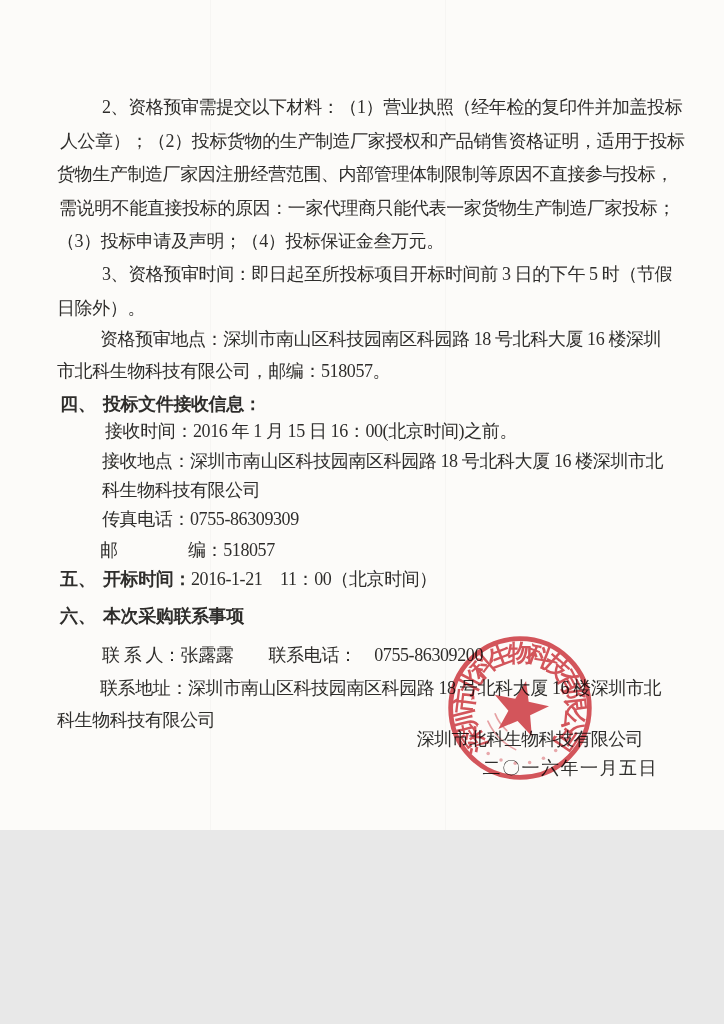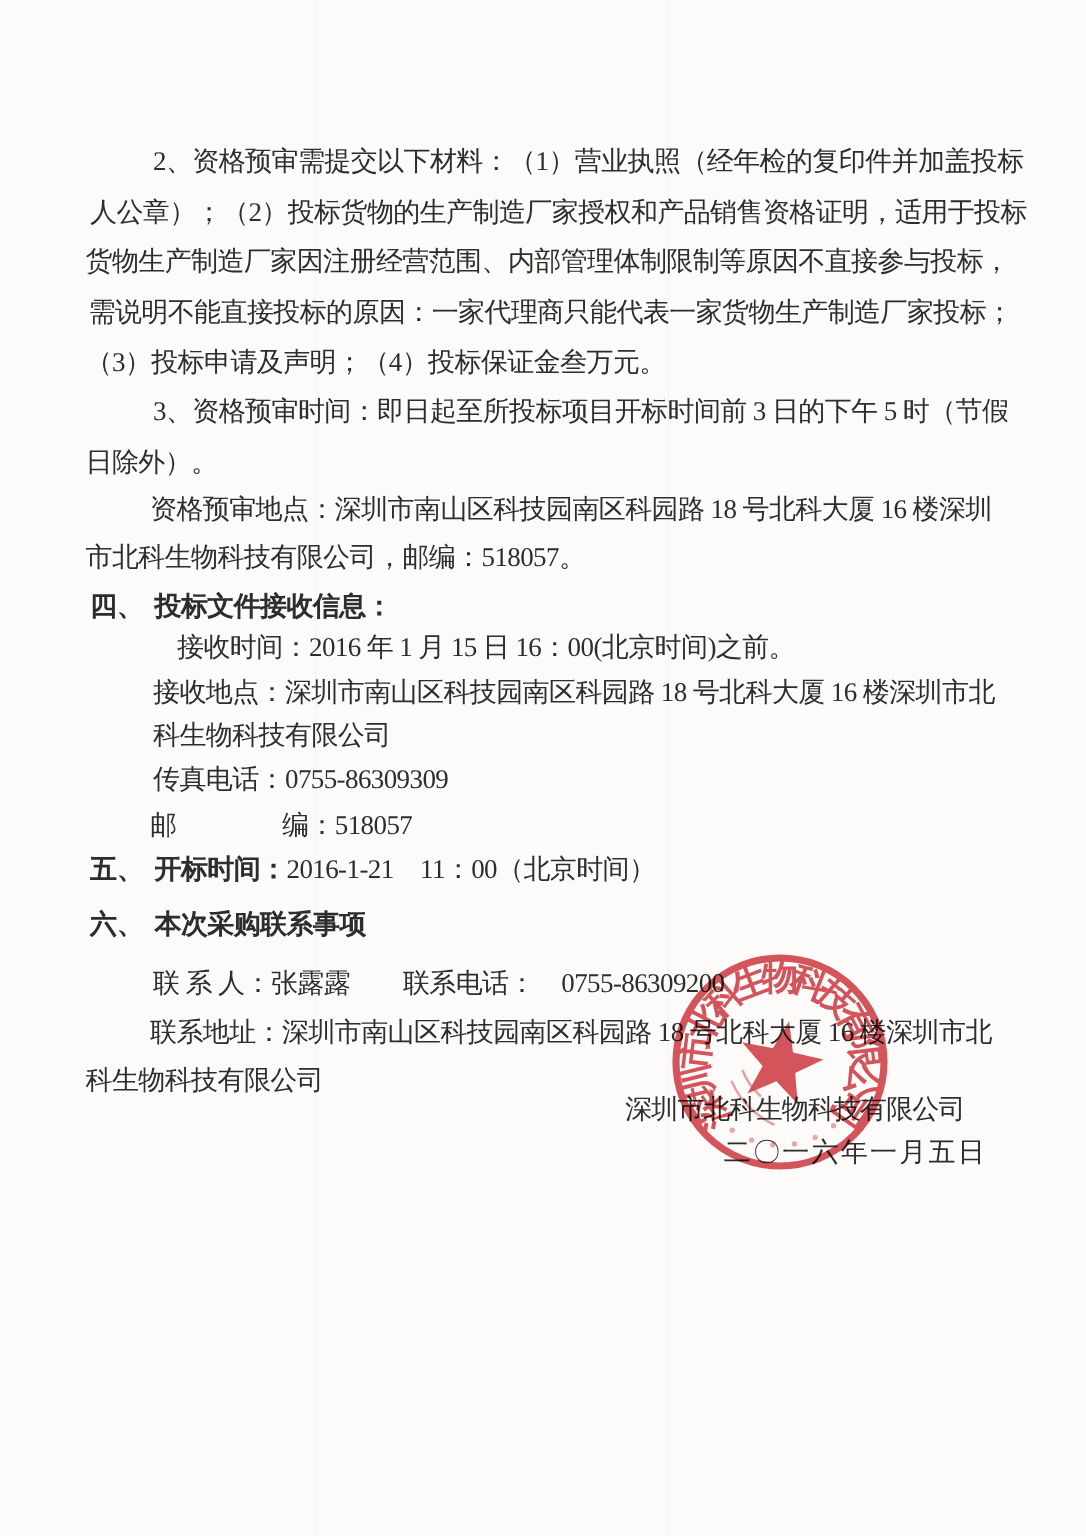--- a/index.html
+++ b/index.html
@@ -1,17 +1,17 @@
 <!DOCTYPE html>
 <html><head>
 <meta charset="utf-8">
 <style>
   html,body{margin:0;padding:0;background:#e8e8e8;}
   .page{
-    position:relative;width:724px;height:1024px;
+    position:relative;width:724px;height:830px;
     background:#fcfbf9;
     font-family:"Liberation Serif","DejaVu Serif",serif;
     color:#2e2d2b;overflow:hidden;
   }
   .artifact{position:absolute;top:0;bottom:0;width:1px;background:rgba(70,70,70,0.03);}
   .line{position:absolute;font-size:18px;letter-spacing:-0.4px;white-space:nowrap;line-height:24px;}
   .b{font-weight:bold;}
   .secnum{display:inline-block;width:43px;letter-spacing:0;}
   .sig-company{position:absolute;right:81px;top:727px;font-size:18px;letter-spacing:-0.6px;white-space:nowrap;}
   .sig-date{position:absolute;right:66px;top:756px;font-size:18px;letter-spacing:1.5px;white-space:nowrap;}
@@ -45,21 +45,21 @@
   <div class="line" style="top:262px;left:102px">3、资格预审时间：即日起至所投标项目开标时间前 3 日的下午 5 时（节假</div>
   <div class="line" style="top:296px;left:57px">日除外）。</div>
 
   <div class="line" style="top:327px;left:100px">资格预审地点：深圳市南山区科技园南区科园路 18 号北科大厦 16 楼深圳</div>
   <div class="line" style="top:359px;left:57px">市北科生物科技有限公司，邮编：518057。</div>
 
   <div class="line b" style="top:392px;left:60px">
     <span class="secnum">四、</span><span>投标文件接收信息：</span>
   </div>
 
-  <div class="line" style="top:419px;left:118px">接收时间：2016 年 1 月 15 日 16：00(北京时间)之前。</div>
+  <div class="line" style="top:419px;left:105px">接收时间：2016 年 1 月 15 日 16：00(北京时间)之前。</div>
   <div class="line" style="top:449px;left:102px">接收地点：深圳市南山区科技园南区科园路 18 号北科大厦 16 楼深圳市北</div>
   <div class="line" style="top:478px;left:102px">科生物科技有限公司</div>
   <div class="line" style="top:507px;left:102px">传真电话：0755-86309309</div>
   <div class="line" style="top:538px;left:100px">邮　　　　编：518057</div>
 
   <div class="line" style="top:567px;left:60px">
     <span class="secnum b">五、</span><span class="b">开标时间：</span><span>2016-1-21　11：00（北京时间）</span>
   </div>
 
   <div class="line b" style="top:604px;left:60px">

